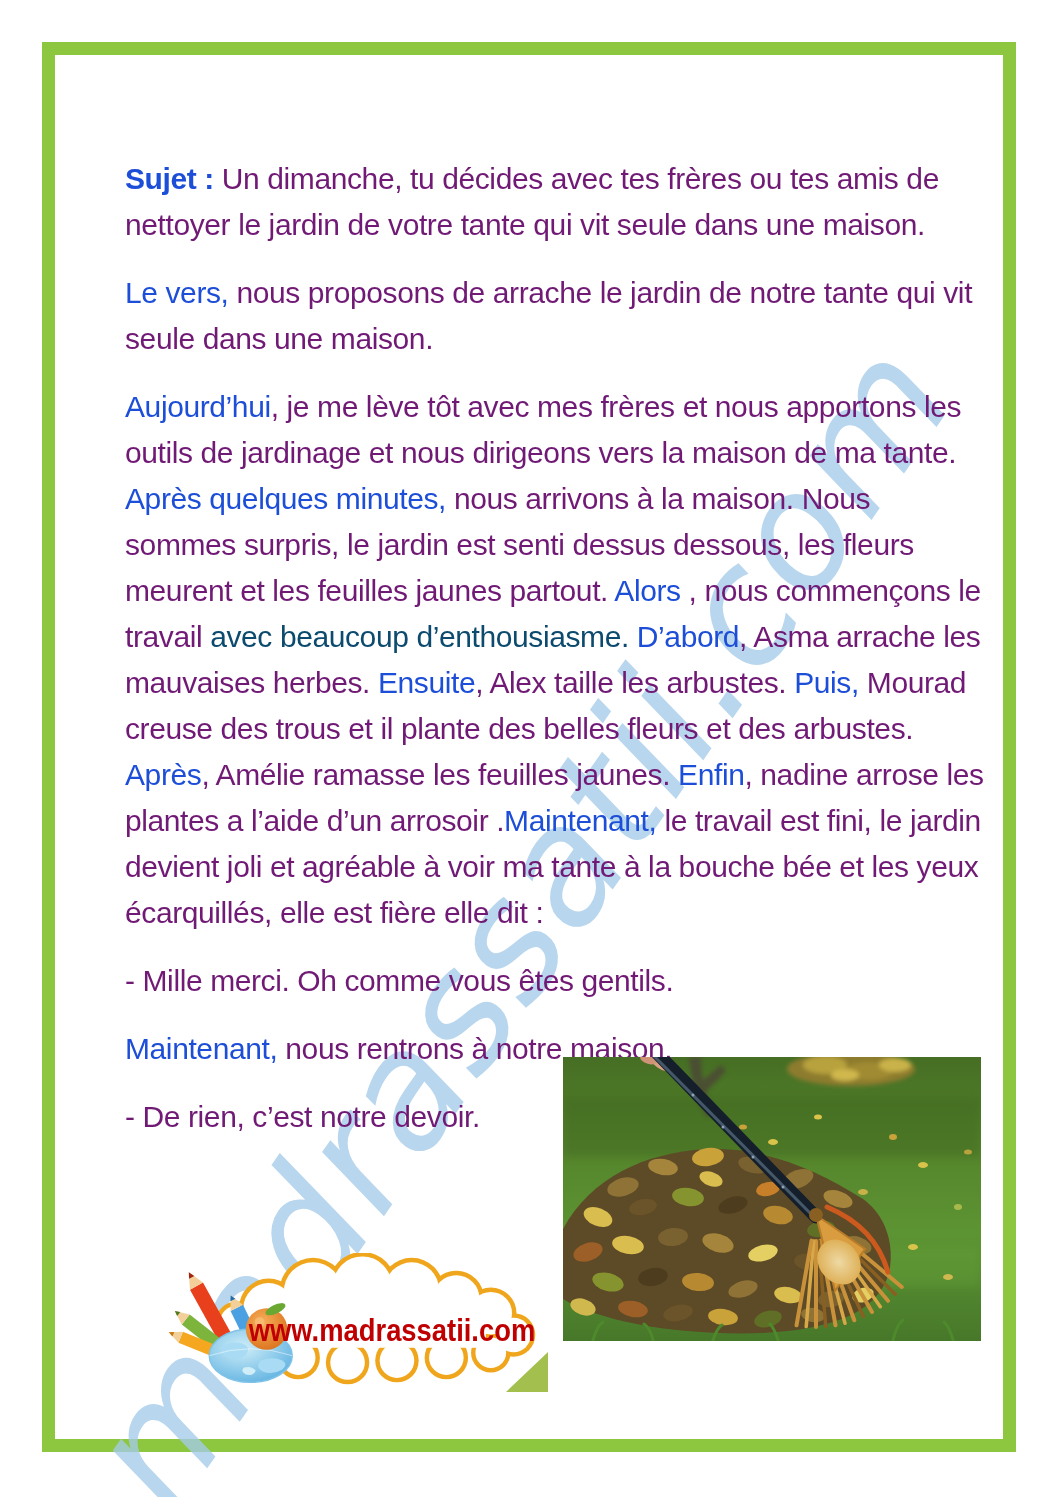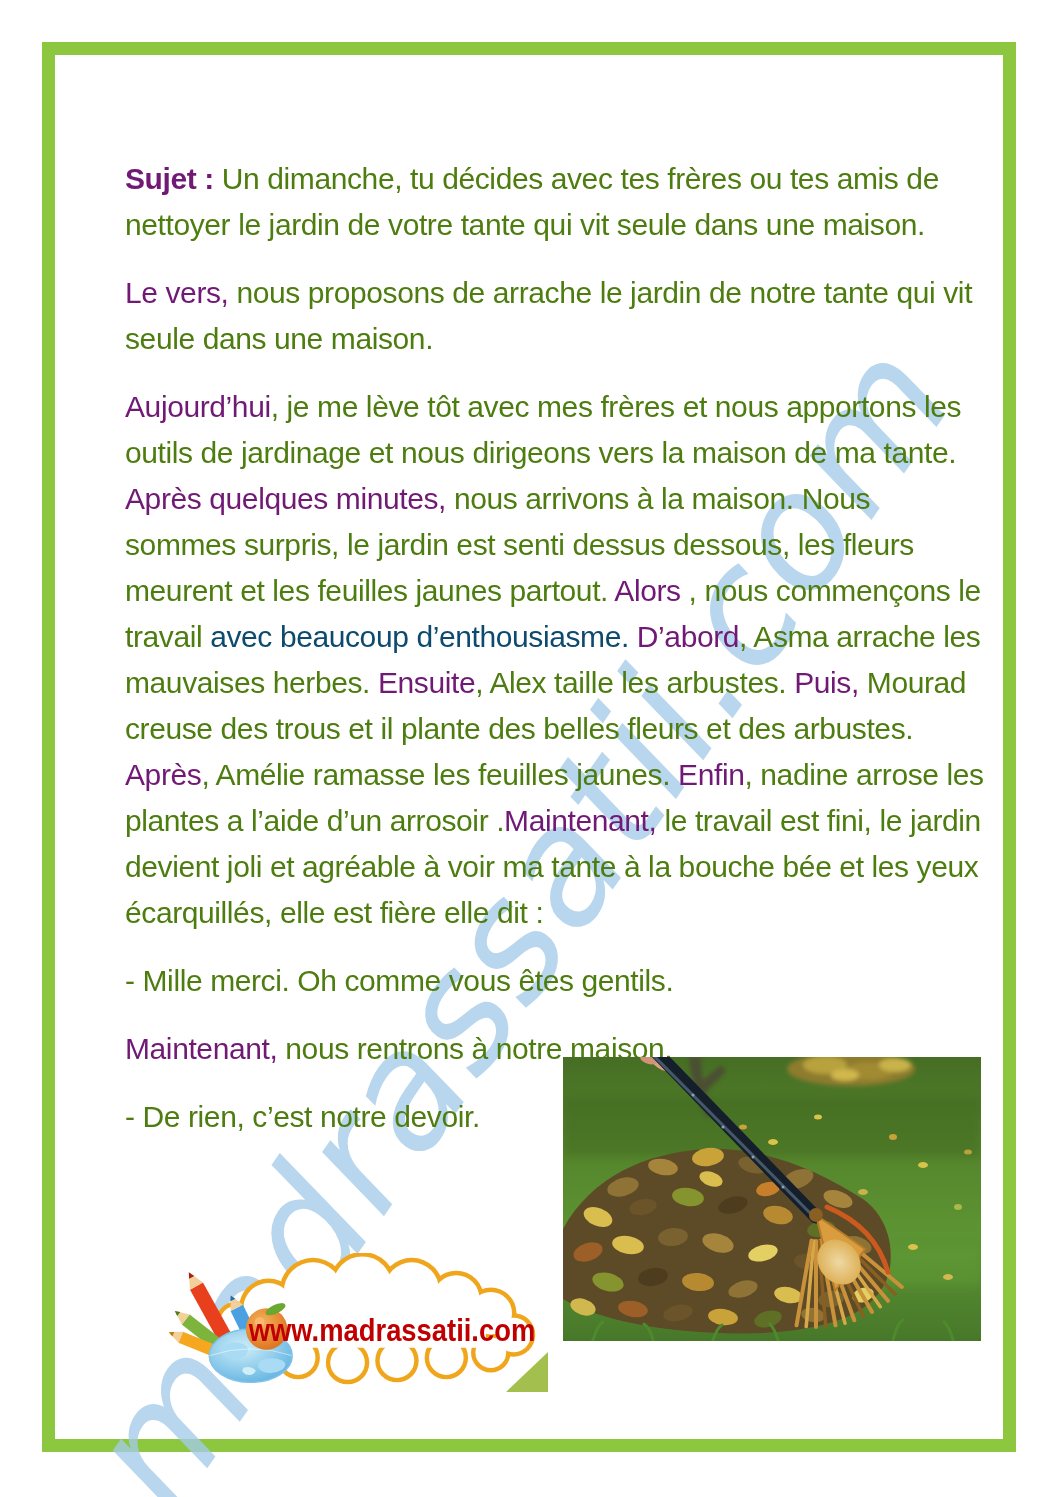--- a/index.html
+++ b/index.html
@@ -17,22 +17,22 @@
     font-family:"DejaVu Sans", sans-serif;font-style:italic;
     font-size:160px;letter-spacing:3px;color:#a5cbe8;opacity:0.78;
     white-space:nowrap;pointer-events:none;
   }
   .content{
     position:absolute;left:125px;top:156px;width:860px;z-index:2;
     font-size:30px;line-height:46px;letter-spacing:-0.4px;color:#000;
   }
   .content p{margin:0 0 22px 0;}
   .content p:last-child{max-width:448px;}
-  .seg-black{color:#4d7c0f;margin-top:10px;}
-  .seg-purple{color:#701a75;}
+  .seg-black{color:#701a75;margin-top:10px;}
+  .seg-purple{color:#1d4ed8;}
   .seg-green{color:#0c4a6e;}
   .bold{font-weight:bold;}
   .photo{
     position:absolute;left:563px;top:1057px;width:418px;height:284px;z-index:2;
   }
   .logo{
     position:absolute;left:150px;top:1253px;width:405px;height:150px;z-index:3;
   }
   .corner-triangle{
     position:absolute;left:506px;top:1352px;width:0;height:0;z-index:2;

